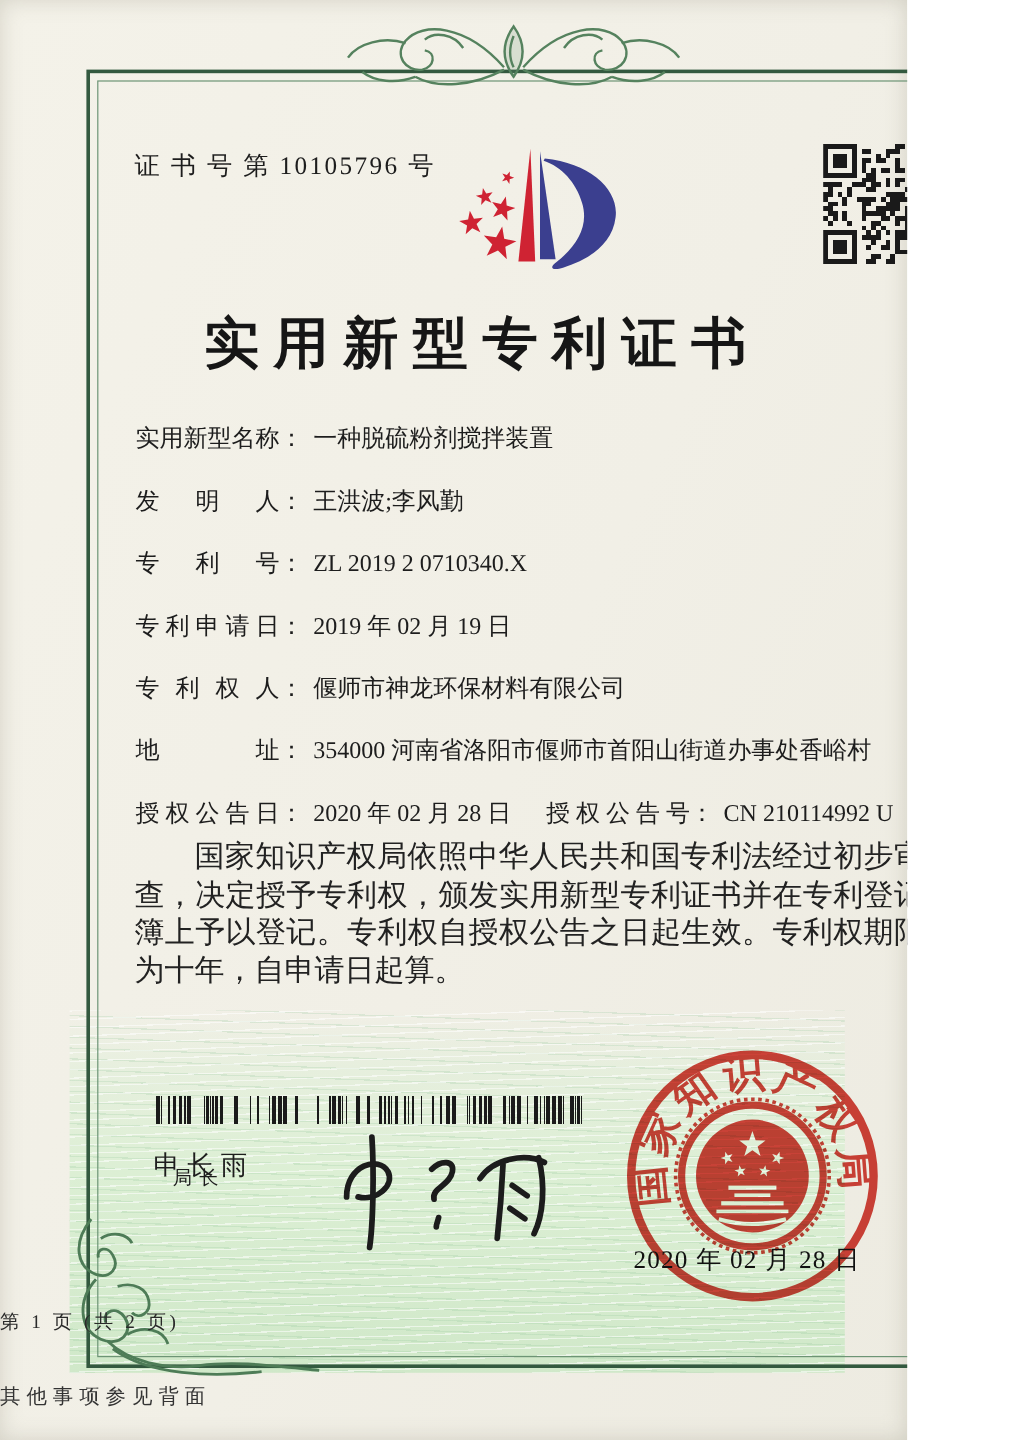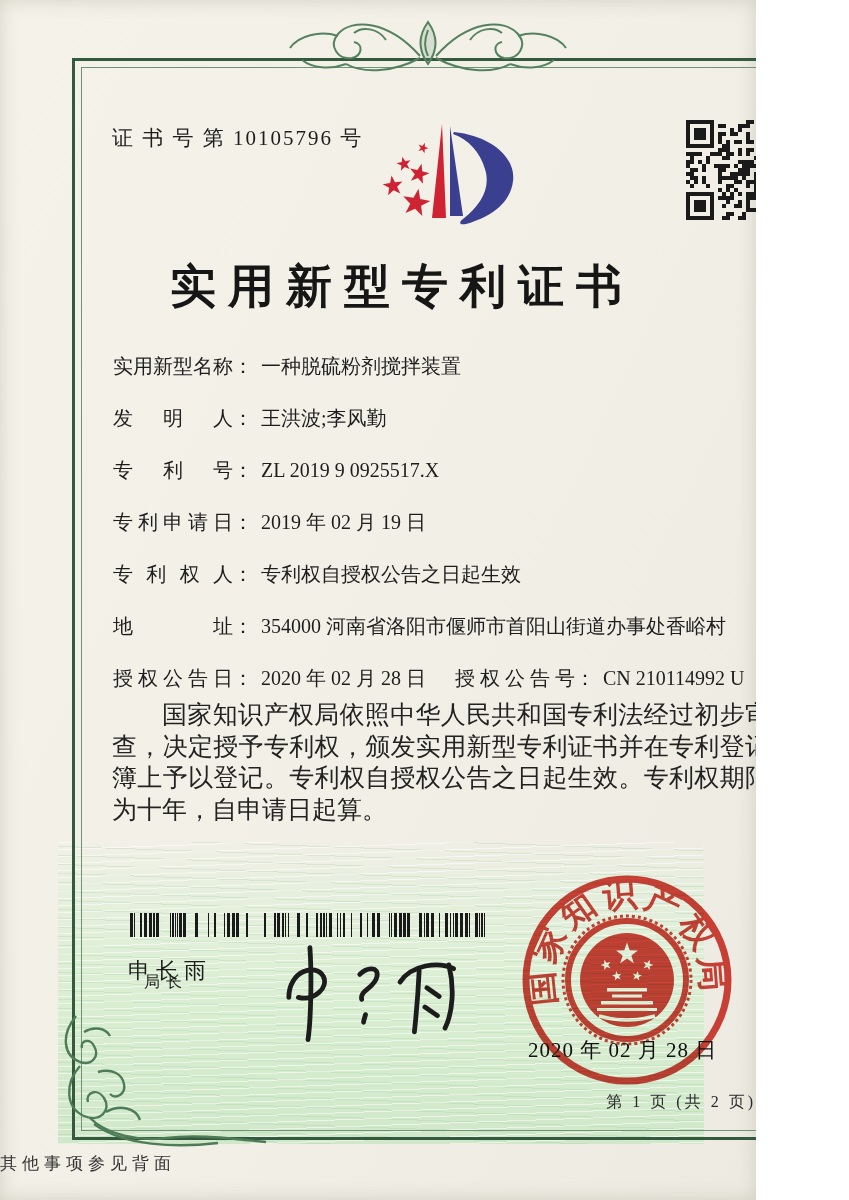--- a/index.html
+++ b/index.html
@@ -39,21 +39,21 @@
     font-size:25px;line-height:31.5px;text-align:justify;color:#222;}
   .body-text p{margin:0;text-indent:2em;}
   
   .barcode{position:absolute;left:130px;top:913px;}
   .comm-title{position:absolute;left:144px;top:972px;font-size:16px;letter-spacing:6px;}
   .comm-name{position:absolute;left:128px;top:956px;font-size:22px;letter-spacing:6px;}
   .signature{position:absolute;left:258px;top:938px;}
   .seal{position:absolute;left:512px;top:868px;mix-blend-mode:multiply;opacity:.93;}
   .seal-date{position:absolute;left:505px;top:1036px;width:235px;text-align:center;
     font-size:21px;letter-spacing:1px;color:#111;}
-  .page-num{position:absolute;left:0;right:0;top:1092px;text-align:right;
+  .page-num{position:absolute;left:0;right:0;top:1092px;text-align:left;
     font-size:16px;letter-spacing:3px;color:#2a2a2a;}
   .back-note{position:absolute;left:0;right:0;top:1152px;
     font-size:17px;letter-spacing:5px;color:#333;}
 </style>
 </head>
 <body>
 
 <div class="page">
 
   <svg width="0" height="0" style="position:absolute">
@@ -435,38 +435,38 @@
           <span>发</span>
           <span>明</span>
           <span>人</span>
         </span><span class="fcolon">：</span><span>王洪波;李风勤</span>
     </div>
     <div class="frow">
       <span class="jlabel">
           <span>专</span>
           <span>利</span>
           <span>号</span>
-        </span><span class="fcolon">：</span><span>ZL 2019 9 0925517.X</span>
+        </span><span class="fcolon">：</span><span>ZL 2019 2 0710340.X</span>
     </div>
     <div class="frow">
       <span class="jlabel">
           <span>专</span>
           <span>利</span>
           <span>申</span>
           <span>请</span>
           <span>日</span>
         </span><span class="fcolon">：</span><span>2019 年 02 月 19 日</span>
     </div>
     <div class="frow">
       <span class="jlabel">
           <span>专</span>
           <span>利</span>
           <span>权</span>
           <span>人</span>
-        </span><span class="fcolon">：</span><span>专利权自授权公告之日起生效</span>
+        </span><span class="fcolon">：</span><span>偃师市神龙环保材料有限公司</span>
     </div>
     <div class="frow">
       <span class="jlabel">
           <span>地</span>
           <span>址</span>
         </span><span class="fcolon">：</span><span>354000 河南省洛阳市偃师市首阳山街道办事处香峪村</span>
     </div>
     <div class="frow grant-wrap">
       <span class="jlabel">
           <span>授</span>

